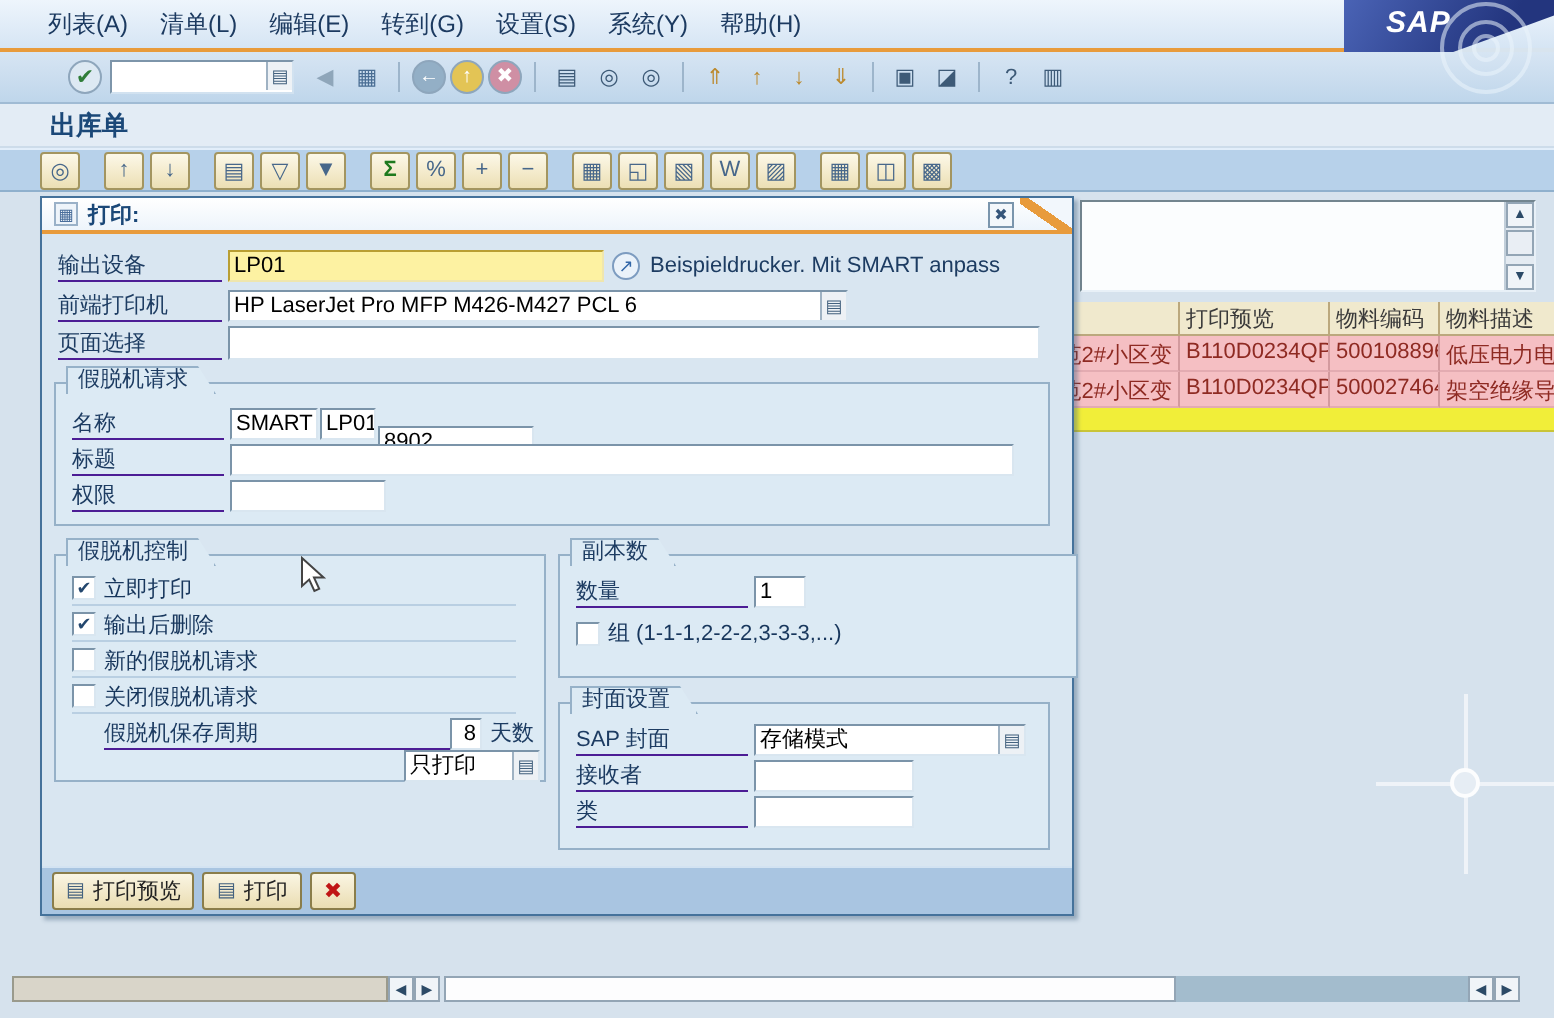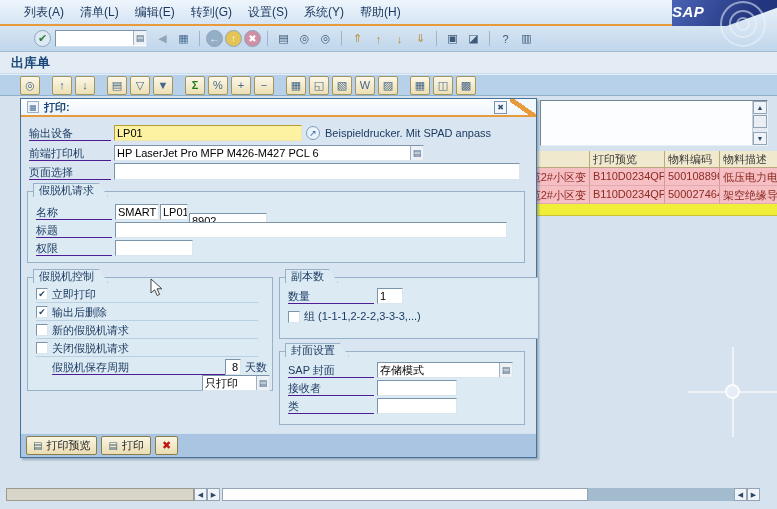--- a/index.html
+++ b/index.html
@@ -11,21 +11,21 @@
   .menubar{position:absolute;left:0;top:0;width:100%;height:24px;
     background:linear-gradient(#eef5fc,#d6e5f4);display:flex;align-items:center;gap:16px;padding-left:24px}
   .mi{font-size:12px;color:#1c3a60;cursor:default}
   .orange-line{position:absolute;left:0;top:24px;width:682px;height:2px;background:#e89b3c}
 
   
   .logo{position:absolute;right:0;top:0;width:105px;height:50px;z-index:3;overflow:hidden}
   .logo-shape{position:absolute;left:0;top:0;width:105px;height:26px;
     background:linear-gradient(120deg,#4a63b5 0%,#23357e 75%);
     clip-path:polygon(0 0,100% 0,100% 30%,52% 100%,0 100%);
-    color:#fff;font-weight:bold;font-style:italic;font-size:15px;padding:3px 0 0 0;letter-spacing:.5px}
+    color:#fff;font-weight:bold;font-style:italic;font-size:15px;padding:3px 0 0 21px;letter-spacing:.5px}
   .ripple{position:absolute;border:2px solid rgba(235,244,252,.55);border-radius:50%}
   .rp1{left:64px;top:17px;width:14px;height:14px}
   .rp2{left:57px;top:10px;width:28px;height:28px}
   .rp3{left:48px;top:1px;width:46px;height:46px}
 
   
   .stdbar{position:absolute;left:0;top:26px;width:100%;height:26px;
     background:linear-gradient(#d7e5f3,#bfd6eb);border-bottom:1px solid #a0bbd4;
     display:flex;align-items:center;gap:2px;padding-left:34px}
   .tbtn{width:19px;height:19px;display:flex;align-items:center;justify-content:center;
@@ -38,21 +38,21 @@
   .pg{color:#bc8a2e}
   .sep{width:1px;height:15px;background:#9db5cb;margin:0 4px;flex:none}
   .cmdfield{position:relative;width:92px;height:17px;background:#fff;flex:none;margin:0 4px 0 2px;
     border:1px solid;border-color:#7d95aa #d2e2f0 #d2e2f0 #7d95aa}
   .cmdtext{position:absolute;left:2px;top:1px}
   .cmdfield .dd2{position:absolute;right:0;top:0;width:13px;height:14px;background:#eef2f6;
     border-left:1px solid #9fb2c3;font-size:9px;color:#44627f;display:flex;align-items:center;justify-content:center}
 
   
   .titlerow{position:absolute;left:0;top:52px;width:100%;height:22px;background:#e3ecf5;
-    border-bottom:1px solid #cddcea;padding-left:11px;line-height:21px;font-size:13px;font-weight:bold;color:#1b4878}
+    border-bottom:1px solid #cddcea;padding-left:25px;line-height:21px;font-size:13px;font-weight:bold;color:#1b4878}
   .appbar{position:absolute;left:0;top:74px;width:100%;height:22px;background:#b7d1ea;
     border-top:1px solid #e2eefa;border-bottom:1px solid #8fb0cd;display:flex;align-items:center;gap:3px;padding-left:20px}
   .abtn{min-width:20px;height:19px;padding:0 3px;display:flex;align-items:center;justify-content:center;
     background:linear-gradient(#fcf8e8,#ecdfb4);border:1px solid #a39560;border-radius:2px;font-size:11px;color:#47678a;flex:none}
   .abtn.sum{color:#1e7a1e;font-weight:bold}
   .g{margin-left:9px}
 
   
   .content{position:absolute;left:0;top:96px;width:100%;bottom:0;background:#d6e2ed}
   .whitepane{position:absolute;left:540px;top:4px;width:228px;height:46px;background:#fbfdfe;
@@ -258,21 +258,21 @@
       <span>打印:</span>
       <span class="dclose">✖</span>
       <span class="dcorner"></span>
     </div>
 
     <div class="dbody">
 
       <span class="lbl" style="left:8px;top:9px">输出设备</span>
       <span class="fld yellow" style="left:93px;top:8px;width:188px">LP01</span>
       <span class="round" style="left:285px;top:9px">↗</span>
-      <span class="hint" style="left:304px;top:9px">Beispieldrucker. Mit SPAD anpass</span>
+      <span class="hint" style="left:304px;top:9px">Beispieldrucker. Mit SMART anpass</span>
 
       <span class="lbl" style="left:8px;top:29px">前端打印机</span>
       <span class="fld hasdd" style="left:93px;top:28px;width:310px">
         <span>HP LaserJet Pro MFP M426-M427 PCL 6</span>
         <span class="dd">▤</span>
       </span>
 
       <span class="lbl" style="left:8px;top:48px">页面选择</span>
       <span class="fld" style="left:93px;top:46px;width:406px;height:17px"></span>
 

